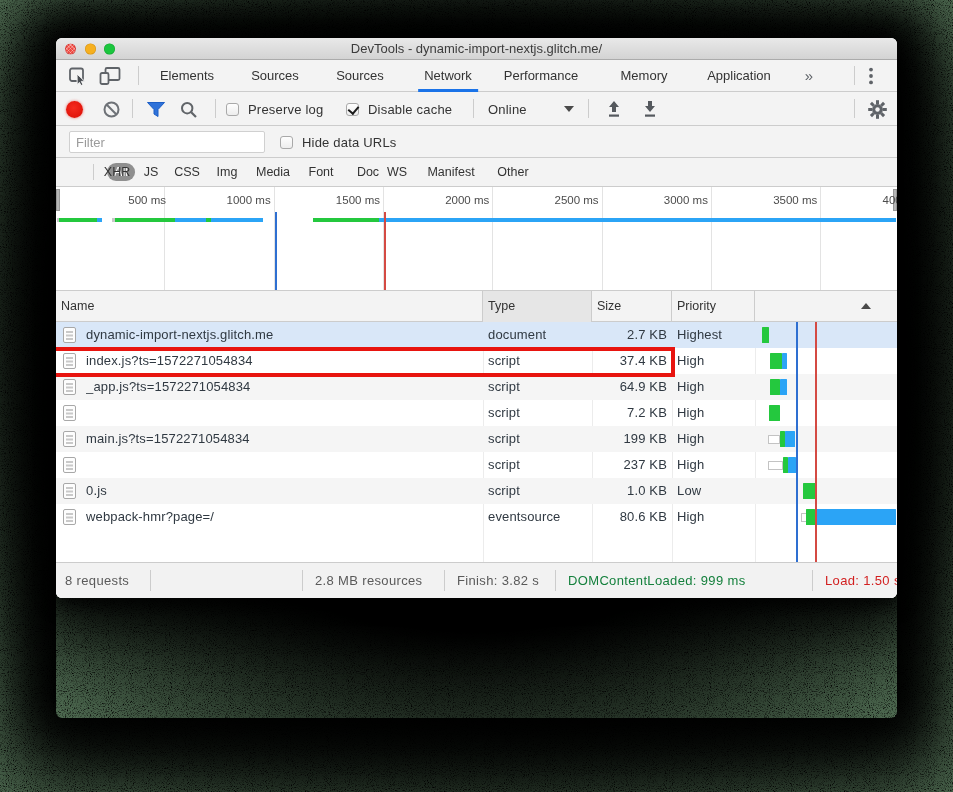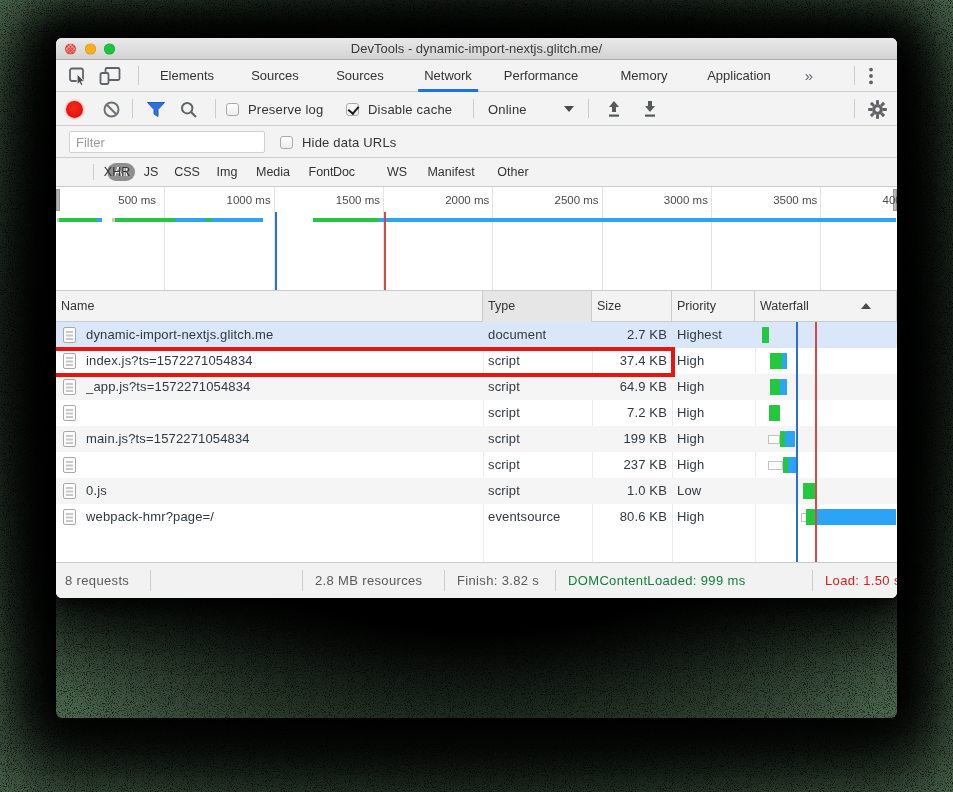--- a/index.html
+++ b/index.html
@@ -245,32 +245,32 @@
   </div>
 
   <div class="pillsrow" id="pills-row">
       <span class="pill selected" style="left: 17px;">All</span>
       <span class="pill" style="left: 61px;">XHR</span>
       <span class="pill" style="left: 95px;">JS</span>
       <span class="pill" style="left: 131px;">CSS</span>
       <span class="pill" style="left: 171px;">Img</span>
       <span class="pill" style="left: 217px;">Media</span>
       <span class="pill" style="left: 265px;">Font</span>
-      <span class="pill" style="left: 288px;">Doc</span>
+      <span class="pill" style="left: 312px;">Doc</span>
       <span class="pill" style="left: 341px;">WS</span>
       <span class="pill" style="left: 395px;">Manifest</span>
       <span class="pill" style="left: 457px;">Other</span>
       <span class="vsep" style="left: 37px; top: 6px; bottom: 6px;"></span>
     </div>
 
   <div class="overview" id="overview">
     <span class="ov-grip" style="left:0;"></span>
     <span class="ov-grip" style="right:0;"></span>
   <span class="ov-grid" style="left: 108.325px;"></span>
-      <span class="ov-label" style="left: 100px;">500 ms</span>
+      <span class="ov-label" style="left: 110px;">500 ms</span>
       <span class="ov-grid" style="left: 217.65px;"></span>
       <span class="ov-label" style="left: 214.65px;">1000 ms</span>
       <span class="ov-grid" style="left: 326.975px;"></span>
       <span class="ov-label" style="left: 323.975px;">1500 ms</span>
       <span class="ov-grid" style="left: 436.3px;"></span>
       <span class="ov-label" style="left: 433.3px;">2000 ms</span>
       <span class="ov-grid" style="left: 545.625px;"></span>
       <span class="ov-label" style="left: 542.625px;">2500 ms</span>
       <span class="ov-grid" style="left: 654.95px;"></span>
       <span class="ov-label" style="left: 651.95px;">3000 ms</span>
@@ -289,21 +289,20 @@
       <span class="ov-bar" style="left: 323px; width: 517px; background: rgb(43, 164, 246);"></span>
       <span class="ov-line" style="left: 219px; background: rgb(46, 111, 209);"></span>
       <span class="ov-line" style="left: 328px; background: rgb(212, 74, 67);"></span>
     </div>
 
   <div class="thead" id="thead">
       <div class="th" style="left: 0px; width: 427px;">Name</div>
       <div class="th shaded" style="left: 427px; width: 109px;">Type</div>
       <div class="th" style="left: 536px; width: 80px;">Size</div>
       <div class="th" style="left: 616px; width: 83px;">Priority</div>
-      <div class="th" style="left: 699px; width: 142px;">Waterfall</div>
       <span class="sort-arrow" style="left: 805px;"></span>
     </div>
 
   <div class="tbody" id="tbody">
       <span class="col-line" style="left: 427px;"></span>
       <span class="col-line" style="left: 536px;"></span>
       <span class="col-line" style="left: 616px;"></span>
       <span class="col-line" style="left: 699px;"></span>
       <div class="row selected" style="top: 0px;">
         <span class="doc-icon"></span>

